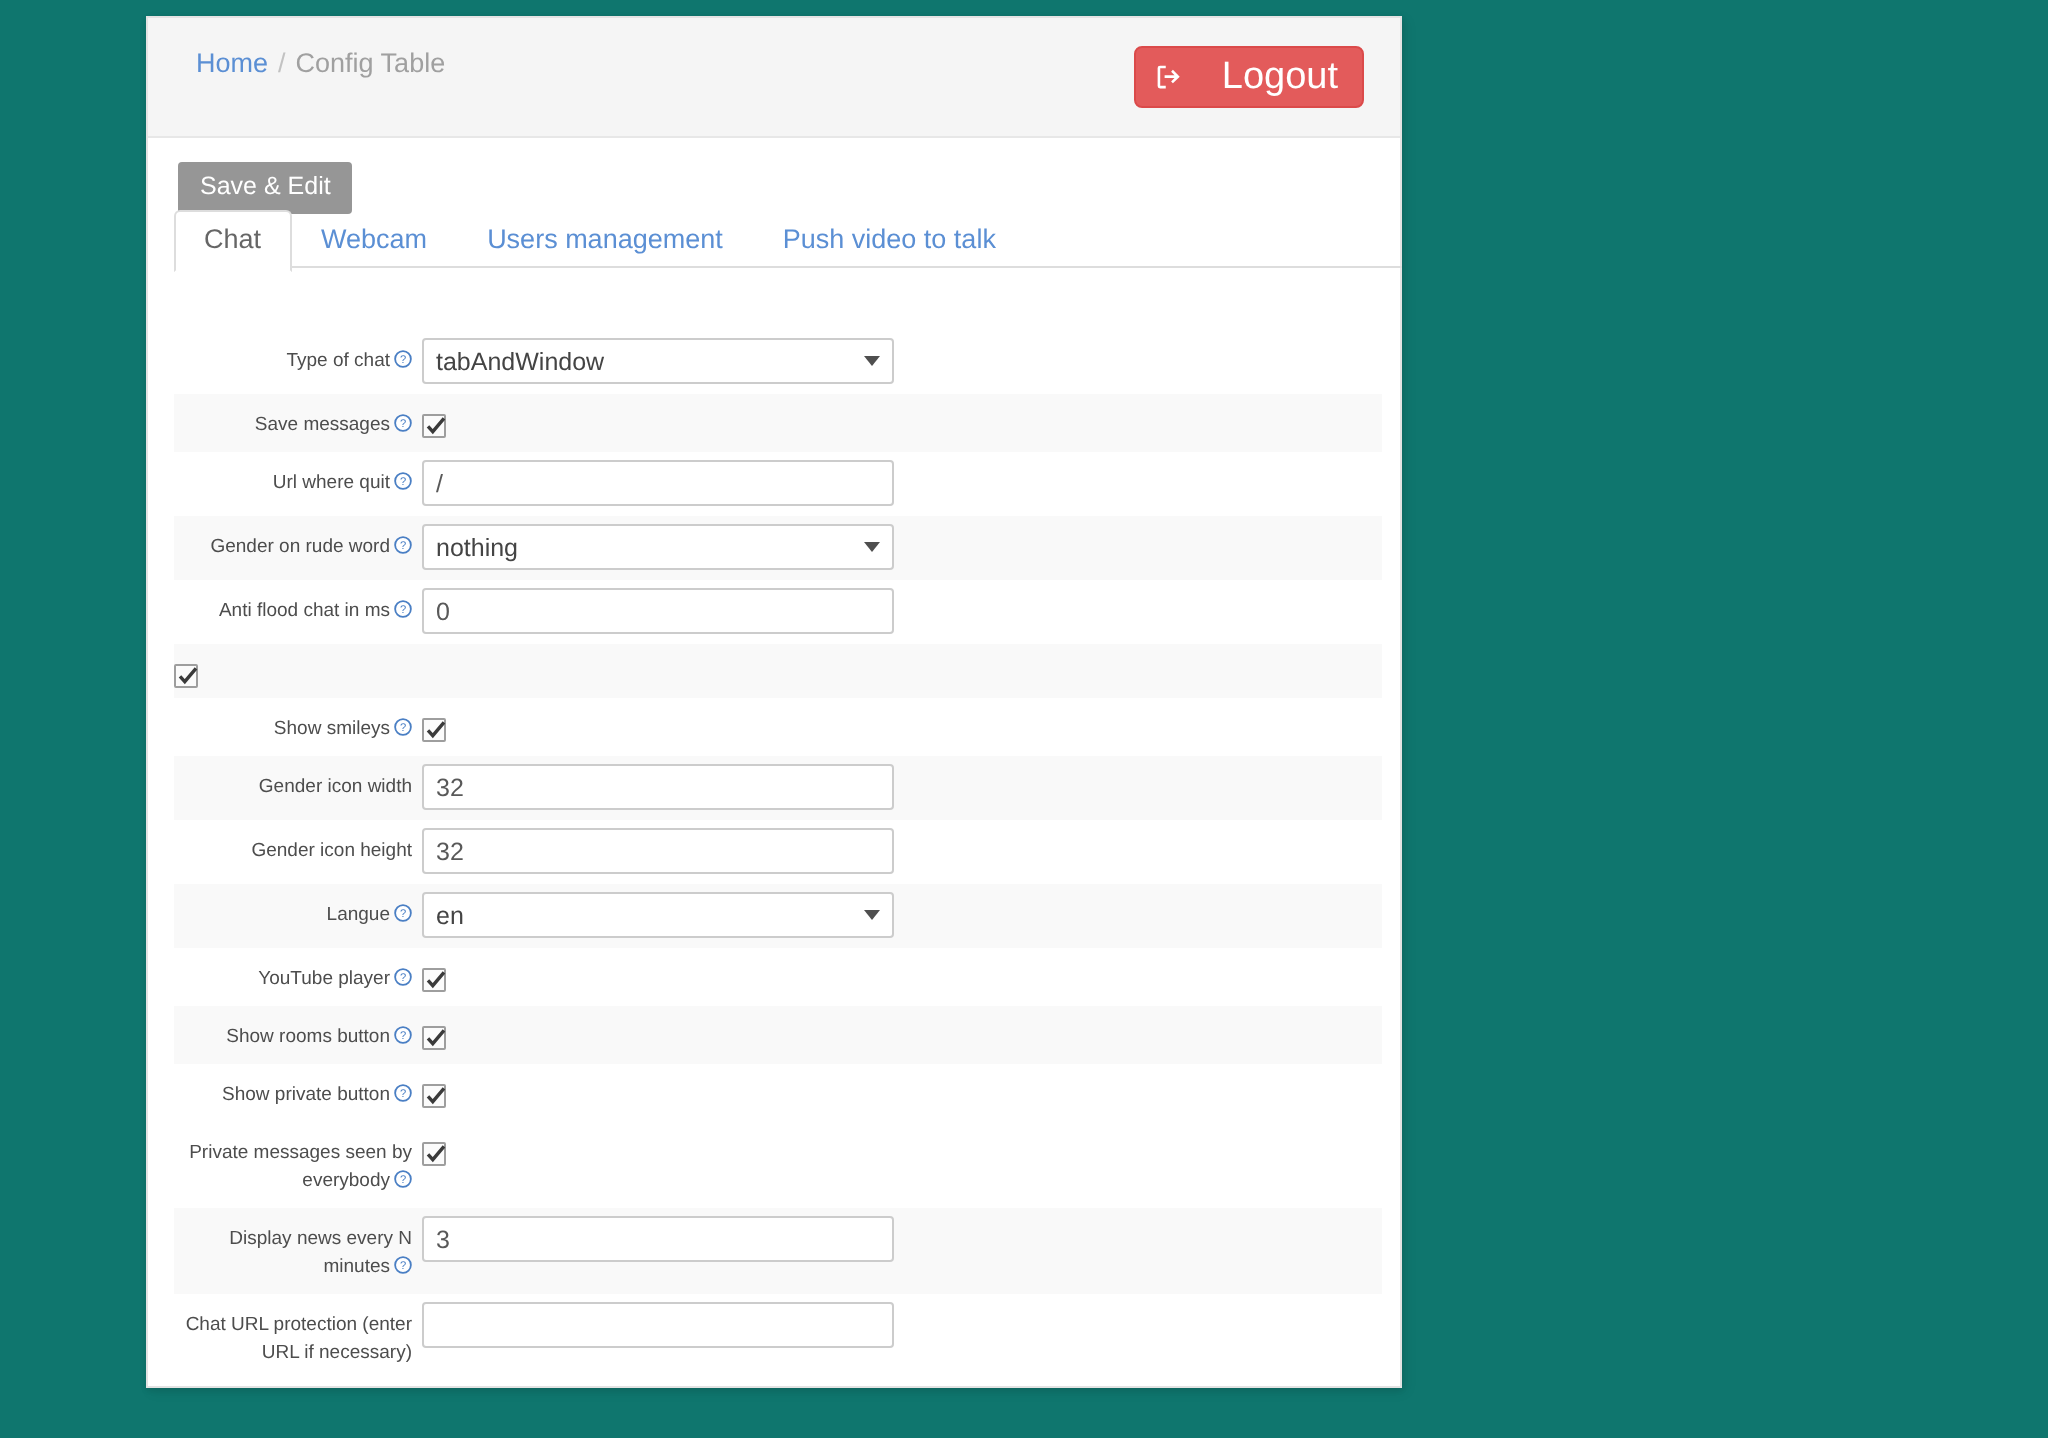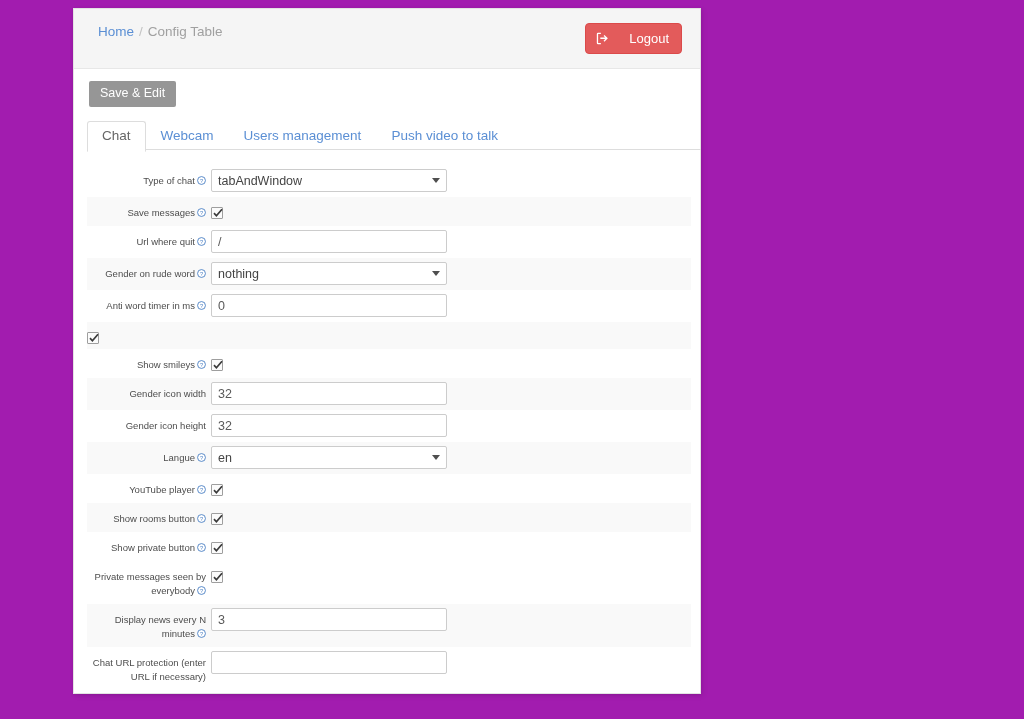--- a/index.html
+++ b/index.html
@@ -6,21 +6,21 @@
   html, body {
     margin: 0; padding: 0;
     width: 1024px; height: 719px;
     background: #ffffff;
     font-family: "Liberation Sans", sans-serif;
     overflow: hidden;
   }
   .page {
     position: relative;
     width: 1024px; height: 719px;
-    background: #a21caf;
+    background: #0f766e;
   }
   .card {
     position: absolute;
     left: 73px; top: 8px;
     width: 628px; height: 686px;
     background: #ffffff;
     border: 1px solid #e3e3e3;
     box-shadow: 0 1px 3px rgba(0,0,0,0.10), 2px 2px 6px rgba(0,0,0,0.07);
   }
   
@@ -49,21 +49,21 @@
 
   .logout-btn {
     position: absolute;
     right: 18px; top: 14px;
     height: 31px;
     padding: 0 12px 0 10px;
     background: #e35b5b;
     border: 1px solid #db4a4a;
     border-radius: 4px;
     color: #ffffff;
-    font-size: 13px;
+    font-size: 19px;
     line-height: 29px;
     white-space: nowrap;
     cursor: pointer;
     display: flex;
     align-items: center;
     gap: 20px;
   }
   .logout-icon {
     display: inline-block;
     width: 13px; height: 13px;
@@ -86,21 +86,21 @@
     padding: 5px 11px 6px 11px;
     border: none;
     border-radius: 2px;
     cursor: pointer;
     line-height: 1.2;
     white-space: nowrap;
   }
 
   .tabs {
     position: absolute;
-    left: 13px; top: 52px;
+    left: 13px; top: 36px;
     width: 614px;
     height: 29px;
     border-bottom: 1px solid #dddddd;
   }
   .tab {
     position: relative;
     float: left;
     font-size: 13.5px;
     color: #5b8fd4;
     padding: 6px 14px 7px 14px;
@@ -289,21 +289,21 @@
                   <text x="8" y="11.8" font-size="10" font-family="Liberation Sans, sans-serif" text-anchor="middle" fill="#4a7fc4">?</text>
                 </svg></span></div>
             <div class="row-field">
               <div class="sel-wrap">
                 <div class="sel-input">nothing</div>
                 <span class="sel-caret"></span>
               </div>
             </div>
           </div>
           <div class="form-row">
-            <div class="row-label"><span>Anti word timer in ms</span><span class="help-icon"><svg width="9" height="9" viewBox="0 0 16 16">
+            <div class="row-label"><span>Anti flood chat in ms</span><span class="help-icon"><svg width="9" height="9" viewBox="0 0 16 16">
                   <circle cx="8" cy="8" r="7" fill="#ffffff" stroke="#4a7fc4" stroke-width="1.6"></circle>
                   <text x="8" y="11.8" font-size="10" font-family="Liberation Sans, sans-serif" text-anchor="middle" fill="#4a7fc4">?</text>
                 </svg></span></div>
             <div class="row-field">
               <input type="text" class="txt-input" value="0" style="">
             </div>
           </div>
           <div class="form-row striped">
             <div class="row-field tall">
               <span class="chk">

